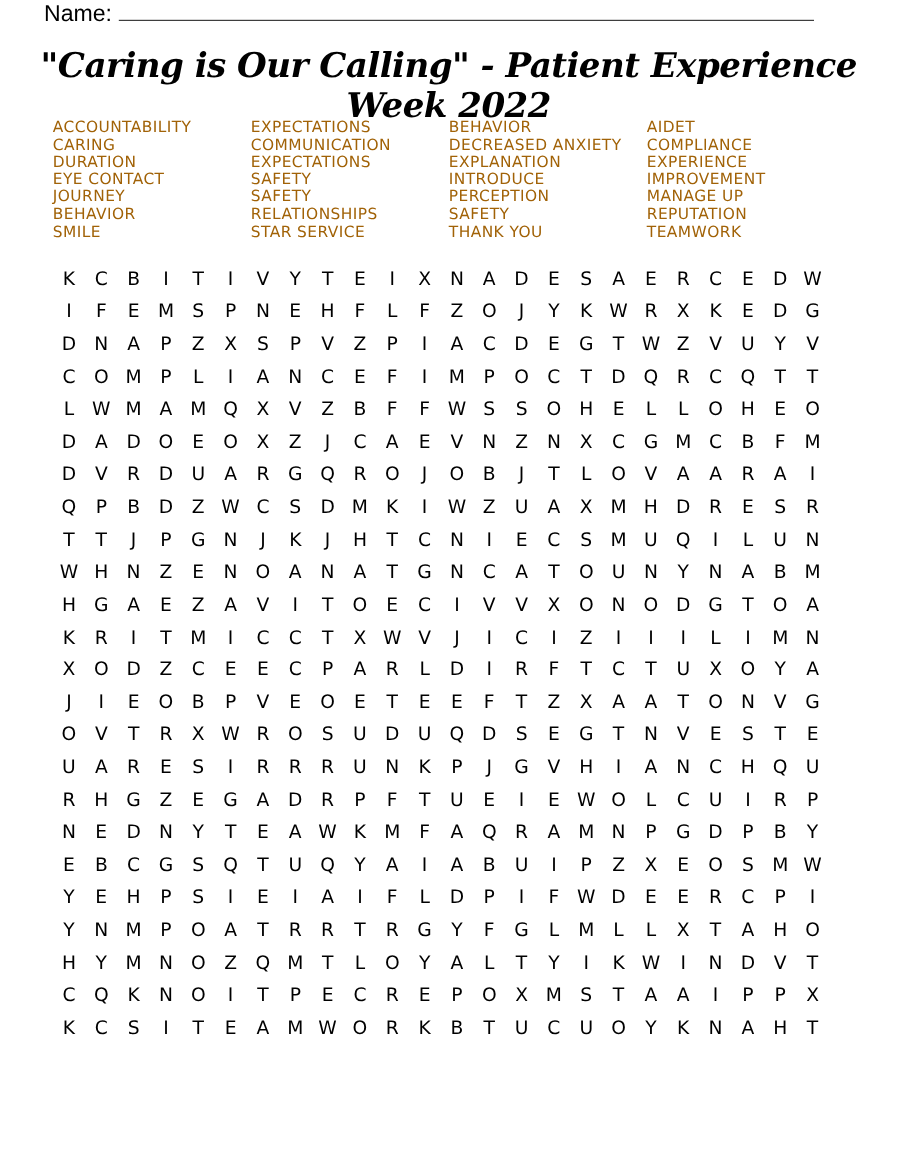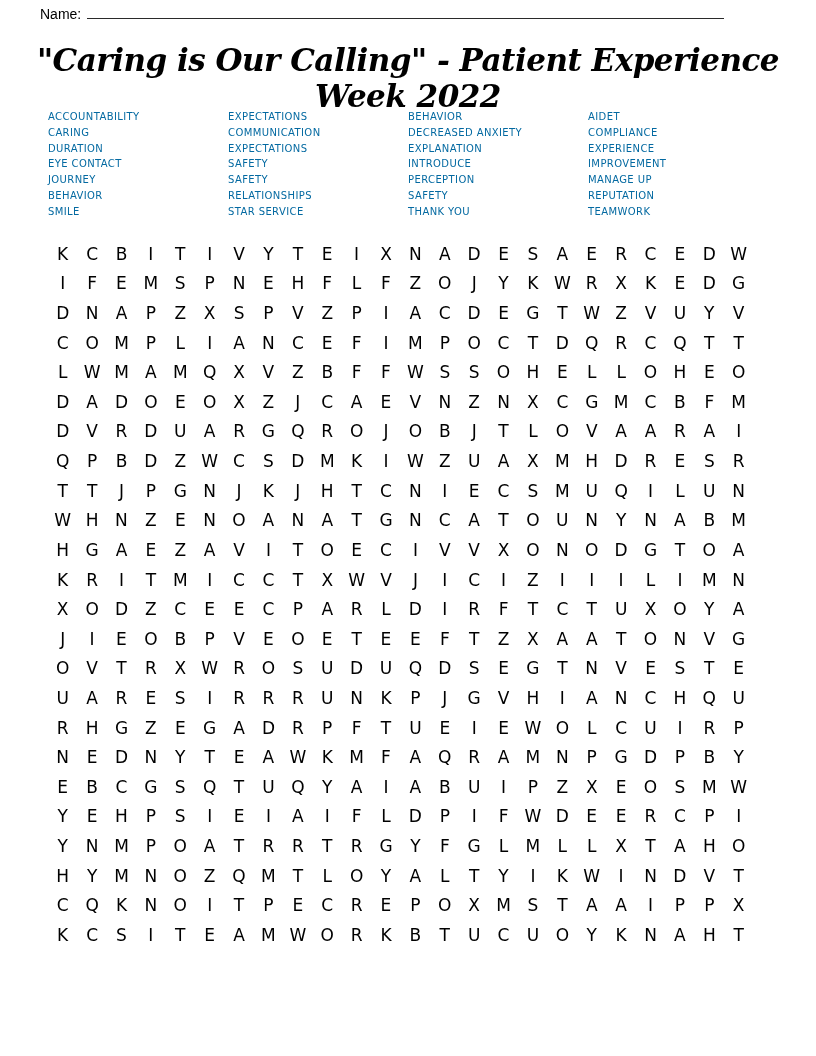--- a/index.html
+++ b/index.html
@@ -15,21 +15,21 @@
   .name-row {
     position: absolute;
     left: 40px;
     top: 1px;
     width: 700px;
     display: flex;
     align-items: baseline;
   }
   .name-label {
     font-family: "Liberation Sans", sans-serif;
-    font-size: 14px;
+    font-size: 21px;
     color: #000000;
     white-space: nowrap;
   }
   .name-line {
     display: inline-block;
     width: 637px;
     height: 17px;
     margin-left: 6px;
     border-bottom: 1.6px solid #2a2a2a;
   }
@@ -50,25 +50,25 @@
   .word-list {
     position: absolute;
     left: 48px;
     top: 109px;
     width: 724px;
     display: grid;
     grid-template-columns: 180px 180px 180px 184px;
   }
   .word-column { display: block; }
   .word-item {
-    font-size: 10px;
+    font-size: 14px;
     line-height: 15.8px;
     letter-spacing: 0.4px;
     white-space: nowrap;
-    color: #0369a1;
+    color: #a16207;
   }
   .letter-grid {
     position: absolute;
     left: 48px;
     top: 239px;
     display: grid;
     grid-template-columns: repeat(24, 29.4px);
     grid-auto-rows: 29.62px;
   }
   .grid-cell {

